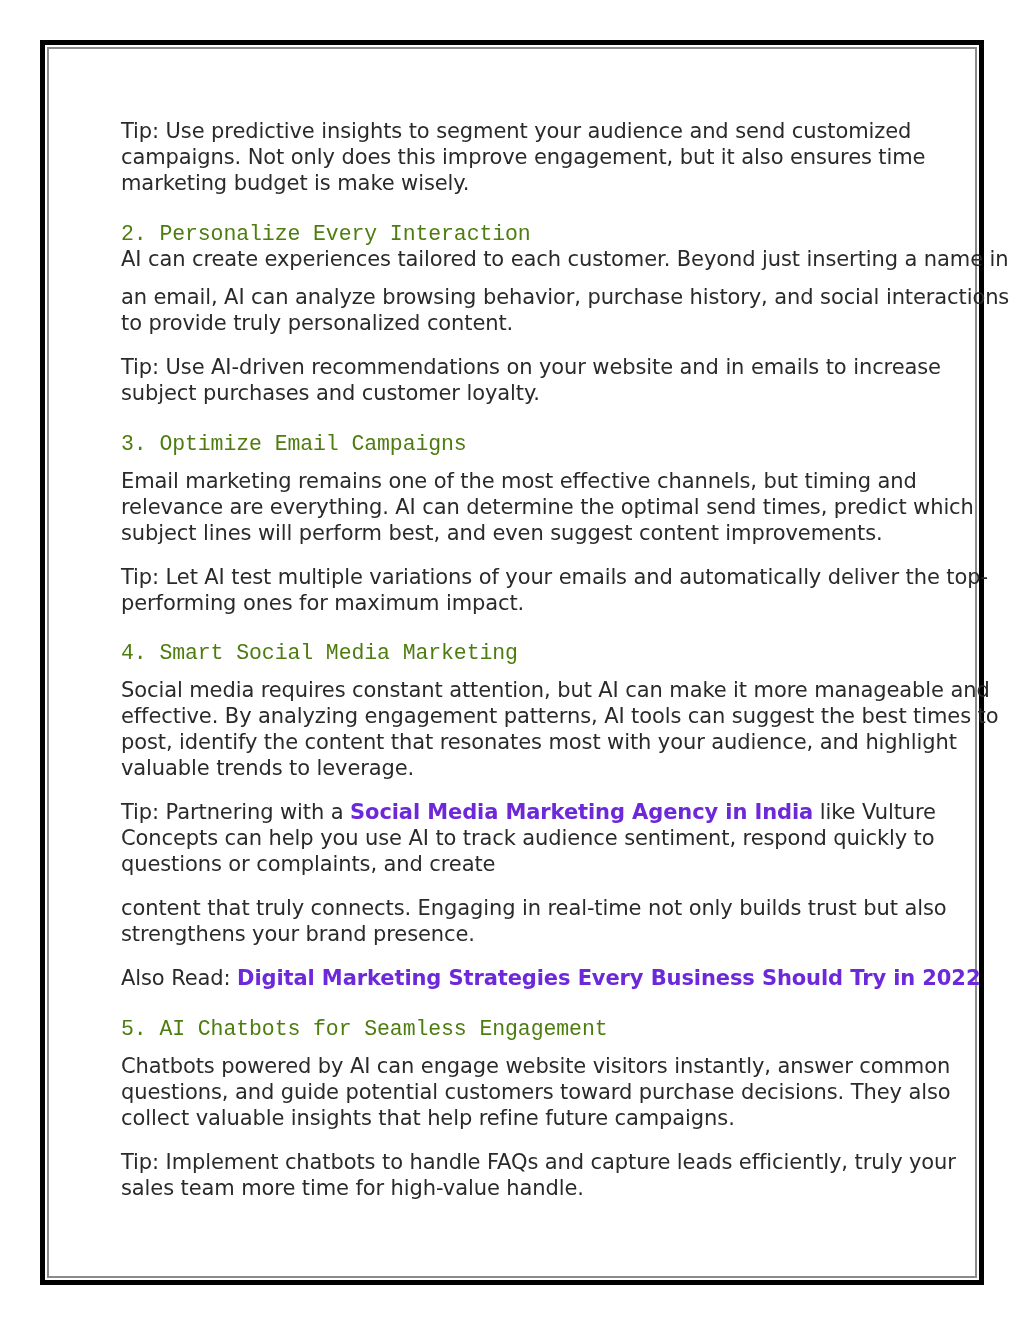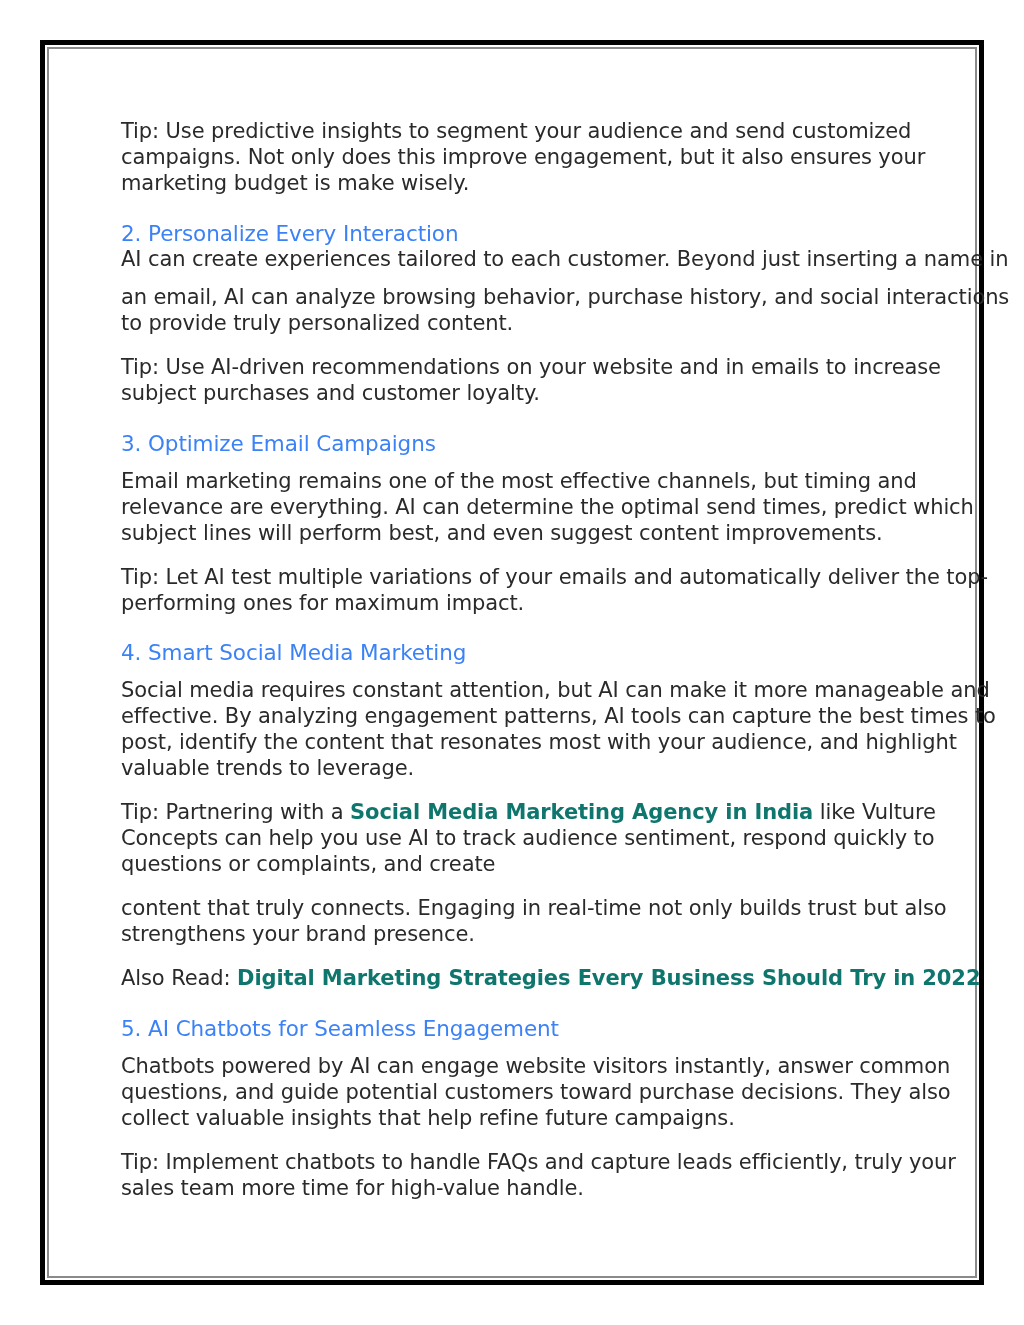--- a/index.html
+++ b/index.html
@@ -4,54 +4,54 @@
 <style>
   html, body { margin: 0; padding: 0; background: #ffffff; }
   body { width: 1024px; height: 1325px; position: relative; overflow: hidden;
          font-family: "DejaVu Sans", "Liberation Sans", sans-serif; color: #2a2a2a; }
   .frame-outer { position: absolute; left: 40px; top: 40px; width: 944px; height: 1245px;
                  box-sizing: border-box; border: 5px solid #000; }
   .frame-inner { position: absolute; left: 47px; top: 47px; width: 930px; height: 1231px;
                  box-sizing: border-box; border: 2px solid #8a8a8a; }
   .content { position: absolute; left: 121px; top: 118px; width: 790px; }
   .line { position: absolute; left: 0; white-space: nowrap; font-size: 21px; letter-spacing: -0.1px; line-height: 26px; }
-  .h { font-size: 21.5px; line-height: 30px; color: #3b82f6; }
-  .link { color: #0f766e; font-weight: bold; }
+  .h { font-size: 21.5px; line-height: 30px; color: #4d7c0f; font-family: Liberation Mono, monospace; }
+  .link { color: #6d28d9; font-weight: bold; }
 </style>
 </head>
 <body>
 
 <div class="frame-outer"></div>
 <div class="frame-inner"></div>
 
 <div class="content">
 
   <div class="line" style="top:0px">Tip: Use predictive insights to segment your audience and send customized</div>
-  <div class="line" style="top:26px">campaigns. Not only does this improve engagement, but it also ensures your</div>
+  <div class="line" style="top:26px">campaigns. Not only does this improve engagement, but it also ensures time</div>
   <div class="line" style="top:52px">marketing budget is make wisely.</div>
 
   <div class="line h" style="top:101px">2. Personalize Every Interaction</div>
   <div class="line" style="top:128px">AI can create experiences tailored to each customer. Beyond just inserting a name in</div>
   <div class="line" style="top:166px">an email, AI can analyze browsing behavior, purchase history, and social interactions</div>
   <div class="line" style="top:192px">to provide truly personalized content.</div>
 
   <div class="line" style="top:236px">Tip: Use AI-driven recommendations on your website and in emails to increase</div>
   <div class="line" style="top:262px">subject purchases and customer loyalty.</div>
 
   <div class="line h" style="top:311px">3. Optimize Email Campaigns</div>
   <div class="line" style="top:350px">Email marketing remains one of the most effective channels, but timing and</div>
   <div class="line" style="top:376px">relevance are everything. AI can determine the optimal send times, predict which</div>
   <div class="line" style="top:402px">subject lines will perform best, and even suggest content improvements.</div>
 
   <div class="line" style="top:446px">Tip: Let AI test multiple variations of your emails and automatically deliver the top-</div>
   <div class="line" style="top:472px">performing ones for maximum impact.</div>
 
   <div class="line h" style="top:520px">4. Smart Social Media Marketing</div>
   <div class="line" style="top:559px">Social media requires constant attention, but AI can make it more manageable and</div>
-  <div class="line" style="top:585px">effective. By analyzing engagement patterns, AI tools can capture the best times to</div>
+  <div class="line" style="top:585px">effective. By analyzing engagement patterns, AI tools can suggest the best times to</div>
   <div class="line" style="top:611px">post, identify the content that resonates most with your audience, and highlight</div>
   <div class="line" style="top:637px">valuable trends to leverage.</div>
 
   <div class="line" style="top:681px">
     <span>Tip: Partnering with a </span><a class="link">Social Media Marketing Agency in India</a><span> like Vulture</span>
   </div>
   <div class="line" style="top:707px">Concepts can help you use AI to track audience sentiment, respond quickly to</div>
   <div class="line" style="top:733px">questions or complaints, and create</div>
 
   <div class="line" style="top:777px">content that truly connects. Engaging in real-time not only builds trust but also</div>

